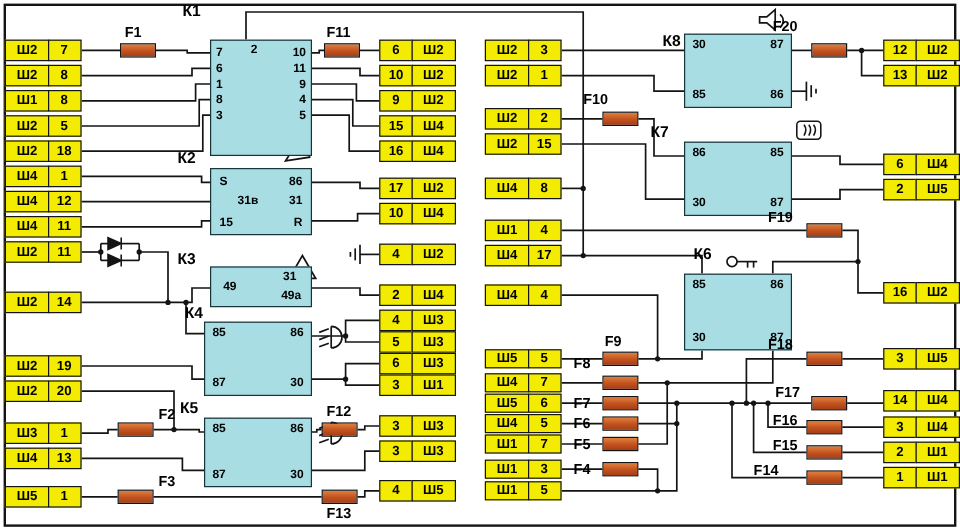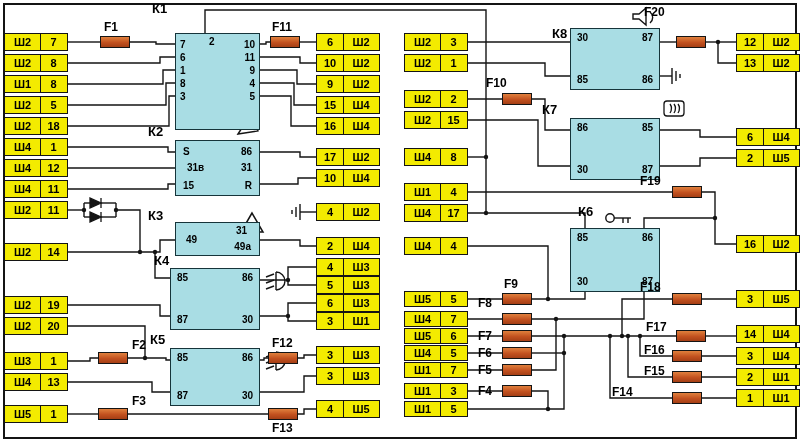--- a/index.html
+++ b/index.html
@@ -483,21 +483,21 @@
   <span class="rp" style="right:4px;top:18px">11</span>
   <span class="rp" style="right:4px;top:31px">9</span>
   <span class="rp" style="right:4px;top:44px">4</span>
   <span class="rp" style="right:4px;top:57px">5</span>
 </div>
 
 <div class="klabel" style="left:148px;top:124px">К2</div>
 <div class="relay" style="left:175px;top:140px;width:85px;height:56px">
   <span class="rp" style="left:7px;top:5px">S</span>
   <span class="rp" style="right:7px;top:5px">86</span>
-  <span class="rp" style="left:11px;top:21px">31в</span>
+  <span class="rp" style="left:22px;top:21px">31в</span>
   <span class="rp" style="right:7px;top:21px">31</span>
   <span class="rp" style="left:7px;bottom:3px">15</span>
   <span class="rp" style="right:7px;bottom:3px">R</span>
 </div>
 
 <div class="klabel" style="left:148px;top:208px">К3</div>
 <div class="relay" style="left:175px;top:222px;width:85px;height:34px">
   <span class="rp" style="left:10px;top:11px">49</span>
   <span class="rp" style="right:12px;top:2px">31</span>
   <span class="rp" style="right:8px;bottom:2px">49а</span>
@@ -541,21 +541,21 @@
   <span class="rp c-tr">87</span>
   <span class="rp c-bl">85</span>
   <span class="rp c-br">86</span>
 </div>
 
 <div class="fuse" style="left:100px;top:36px"></div>
 <div class="flabel" style="left:104px;top:20px">F1</div>
 <div class="fuse" style="left:270px;top:36px"></div>
 <div class="flabel" style="left:272px;top:20px">F11</div>
 <div class="fuse" style="left:676px;top:36px"></div>
-<div class="flabel" style="left:644px;top:5px">F20</div>
+<div class="flabel" style="left:644px;top:15px">F20</div>
 <div class="fuse" style="left:502px;top:93px"></div>
 <div class="flabel" style="left:486px;top:76px">F10</div>
 <div class="fuse" style="left:98px;top:352px"></div>
 <div class="flabel" style="left:132px;top:338px">F2</div>
 <div class="fuse" style="left:98px;top:408px"></div>
 <div class="flabel" style="left:132px;top:394px">F3</div>
 <div class="fuse" style="left:268px;top:352px"></div>
 <div class="flabel" style="left:272px;top:336px">F12</div>
 <div class="fuse" style="left:268px;top:408px"></div>
 <div class="flabel" style="left:272px;top:421px">F13</div>
@@ -575,13 +575,13 @@
 <div class="flabel" style="left:640px;top:174px">F19</div>
 <div class="fuse" style="left:672px;top:293px"></div>
 <div class="flabel" style="left:640px;top:280px">F18</div>
 <div class="fuse" style="left:676px;top:330px"></div>
 <div class="flabel" style="left:646px;top:320px">F17</div>
 <div class="fuse" style="left:672px;top:350px"></div>
 <div class="flabel" style="left:644px;top:343px">F16</div>
 <div class="fuse" style="left:672px;top:371px"></div>
 <div class="flabel" style="left:644px;top:364px">F15</div>
 <div class="fuse" style="left:672px;top:392px"></div>
-<div class="flabel" style="left:612px;top:385px">F14</div>
+<div class="flabel" style="left:628px;top:385px">F14</div>
 
 </body></html>

